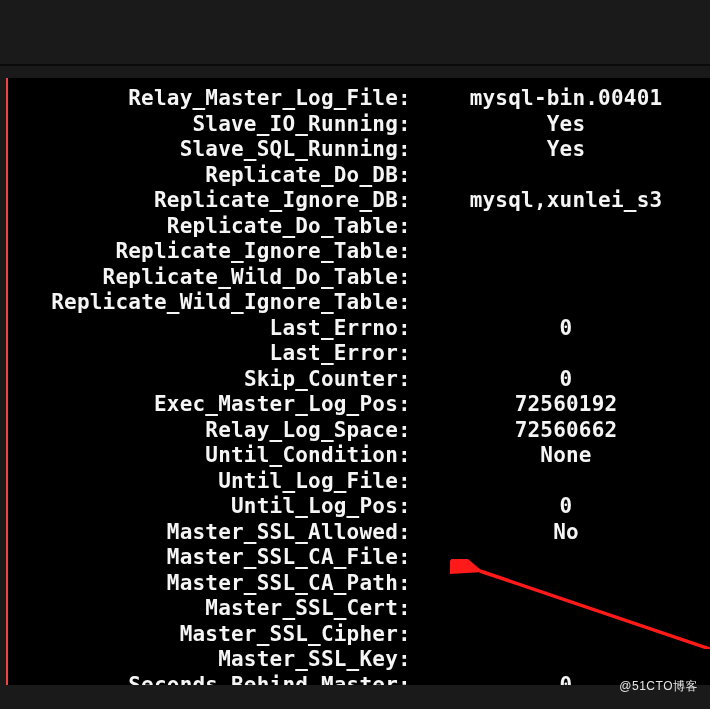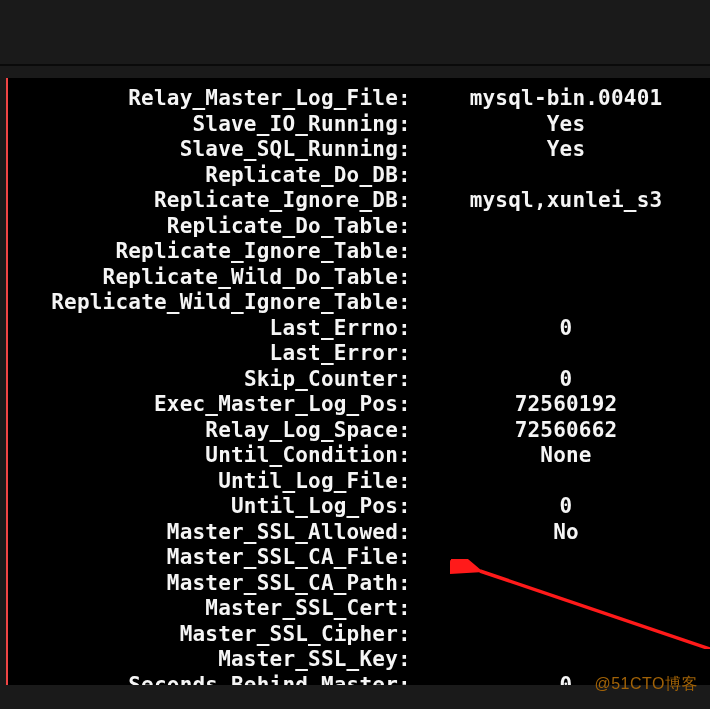--- a/index.html
+++ b/index.html
@@ -51,23 +51,23 @@
     text-align: left;
   }
   .value {
     flex: 1;
     text-align: center;
   }
   .watermark {
     position: absolute;
     right: 12px;
     bottom: 14px;
-    color: #a16207;
+    color: #e5e5e5;
     font-family: sans-serif;
-    font-size: 16px;
+    font-size: 12px;
     letter-spacing: 0.5px;
   }
   .arrow-svg {
     position: absolute;
     right: 0;
     bottom: 60px;
     width: 260px;
     height: 90px;
     pointer-events: none;
   }

